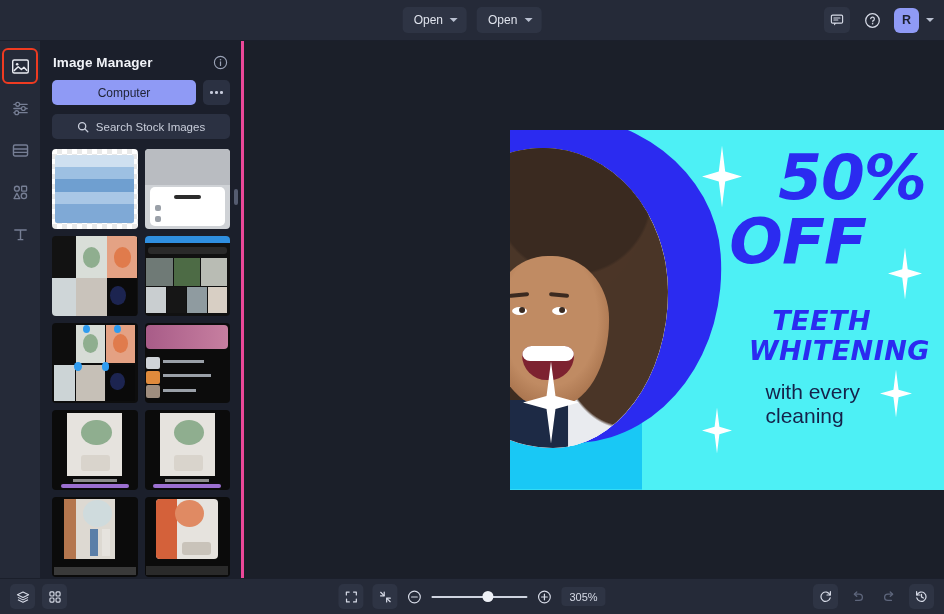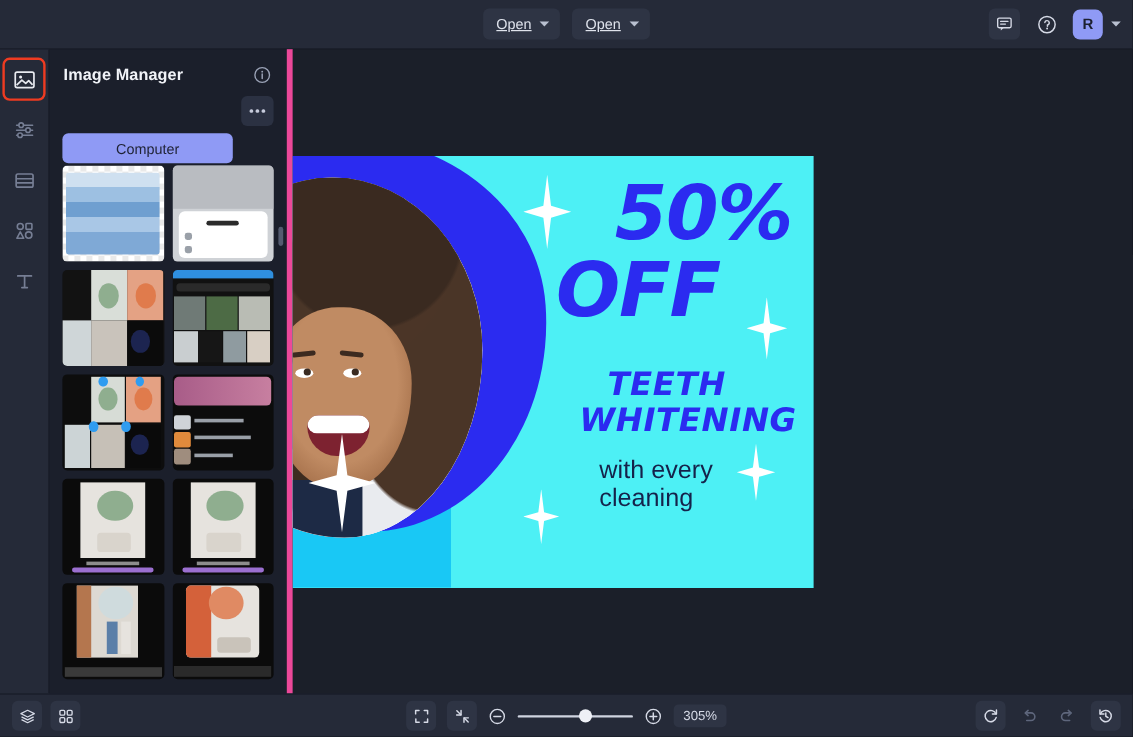--- a/index.html
+++ b/index.html
@@ -35,21 +35,20 @@
     position: absolute; left: 50%; transform: translateX(-50%);
     display: flex; gap: 10px; align-items: center;
   }
   .tool-btn {
     background: #2e3444; color: #dfe3ec;
     border: none; border-radius: 5px;
     height: 26px; padding: 0 9px 0 11px;
     font-size: 12px; font-family: inherit;
     display: flex; align-items: center; gap: 7px;
     cursor: pointer;
-    text-decoration: underline;
   }
   .caret { width: 0; height: 0; border-left: 4px solid transparent; border-right: 4px solid transparent; border-top: 4.5px solid #b9c0d0; }
 
   .top-right { margin-left: auto; display: flex; align-items: center; gap: 9px; }
   .icon-btn {
     width: 26px; height: 26px; border-radius: 5px;
     background: #2e3444;
     display: flex; align-items: center; justify-content: center;
     cursor: pointer;
   }
@@ -76,35 +75,34 @@
     width: 30px; height: 30px; border-radius: 4px;
     display: flex; align-items: center; justify-content: center;
     cursor: pointer; position: relative;
   }
   .rail-item.selected { outline: 2px solid #ef3b21; outline-offset: 1px; border-radius: 3px; }
 
   
   .panel {
     width: 203px; min-width: 203px; background: #1b1f2b;
     display: flex; flex-direction: column;
-    border-right: 5px solid #ec4899;
+    border-right: 3px solid #ec4899;
     position: relative;
   }
   .panel-head {
     display: flex; align-items: center; justify-content: space-between;
     padding: 14px 13px 10px 12px;
   }
   .panel-title { color: #f1f3f8; font-size: 13.5px; font-weight: bold; letter-spacing: .1px; }
   .panel-actions { padding: 0 11px; display: flex; gap: 7px; }
   .btn-primary {
     flex: 1; height: 25px; border-radius: 5px;
     background: #8f9af5; color: #1e2233;
     border: none; font-size: 12px; font-family: inherit;
     cursor: pointer;
-    margin-top: 31px;
   }
   .btn-dots {
     width: 27px; height: 25px; border-radius: 5px;
     background: #2b3142; color: #c6cbdb;
     display: flex; align-items: center; justify-content: center;
     gap: 2.5px; cursor: pointer;
   }
   .btn-dots i { width: 2.6px; height: 2.6px; border-radius: 50%; background: #c6cbdb; display:block; }
   .search {
     margin: 9px 11px 8px 11px; height: 25px;
@@ -123,21 +121,21 @@
     height: 80px; border-radius: 4px; overflow: hidden;
     background: #0c0d12; cursor: pointer; position: relative;
   }
   .panel-scroll {
     position: absolute; right: 3px; top: 148px;
     width: 4px; height: 16px; border-radius: 2px; background: #555c70;
     cursor: pointer;
   }
 
   
-  .canvas-wrap { flex: 1; background: #1b1f29; position: relative; display: flex; align-items: center; justify-content: flex-start; }
+  .canvas-wrap { flex: 1; background: #1b1f29; position: relative; display: flex; align-items: center; justify-content: flex-end; }
   .poster {
     width: 434px; height: 360px;
     position: relative; overflow: hidden;
     background: #4df0f5;
   }
   .blue-lower { position: absolute; left: 0; bottom: 0; width: 132px; height: 360px; background: #19c8f5;
       clip-path: polygon(0 22%, 100% 36%, 100% 100%, 0 100%); }
   .blob {
     position: absolute; left: -118px; top: -16px;
     width: 330px; height: 330px;
@@ -316,20 +314,27 @@
 
       <div class="panel-actions">
         <button class="btn-primary">Computer</button>
         <div class="btn-dots">
           <i></i>
             <i></i>
             <i></i>
         </div>
       </div>
 
+      <div class="search">
+        <svg width="12" height="12" viewBox="0 0 14 14">
+          <circle cx="6" cy="6" r="4.2" fill="none" stroke="#c8cdda" stroke-width="1.5"></circle>
+          <path d="M9.2 9.2 L12.6 12.6" stroke="#c8cdda" stroke-width="1.5" stroke-linecap="round"></path>
+        </svg>
+        <span>Search Stock Images</span>
+      </div>
 
       <div class="thumbs">
 
         <div class="thumb" style="background:
             repeating-conic-gradient(#e9e9e9 0 25%, #ffffff 0 50%) 0 0/10px 10px;">
           <div style="position:absolute;inset:8% 4%;background:
             linear-gradient(#cfe0f0 0 18%, #9dc0e2 18% 36%, #6f9fd0 36% 54%, #a9c7e6 54% 72%, #7fa9d6 72% 100%);
             border-radius:2px;"></div>
         </div>
 

